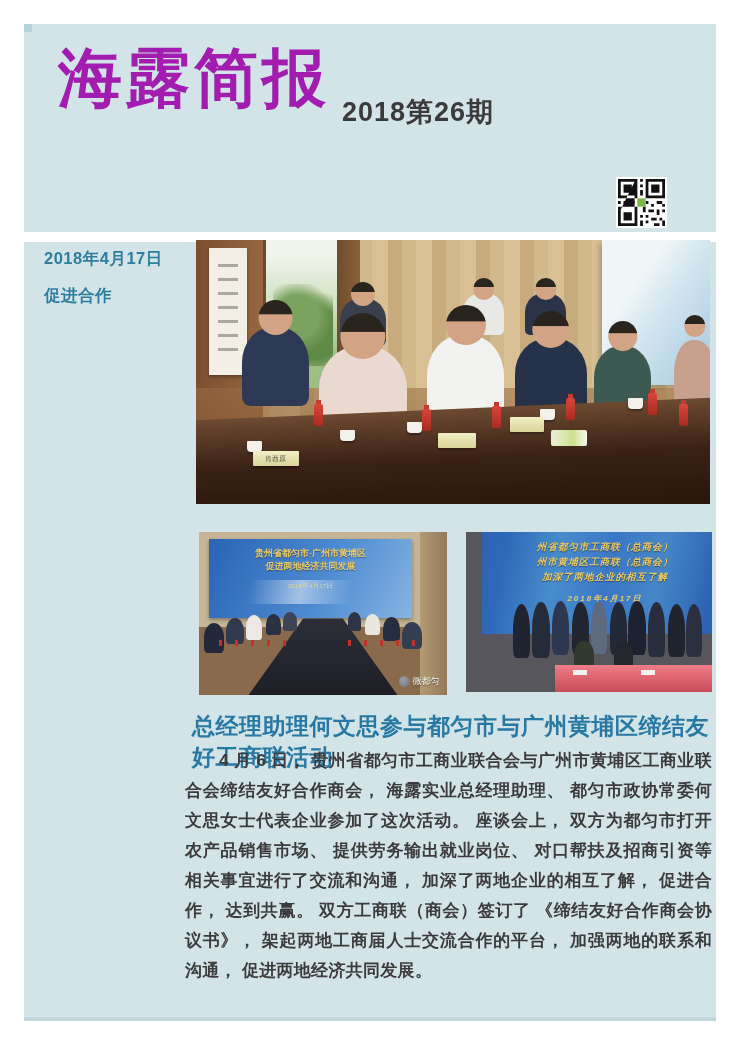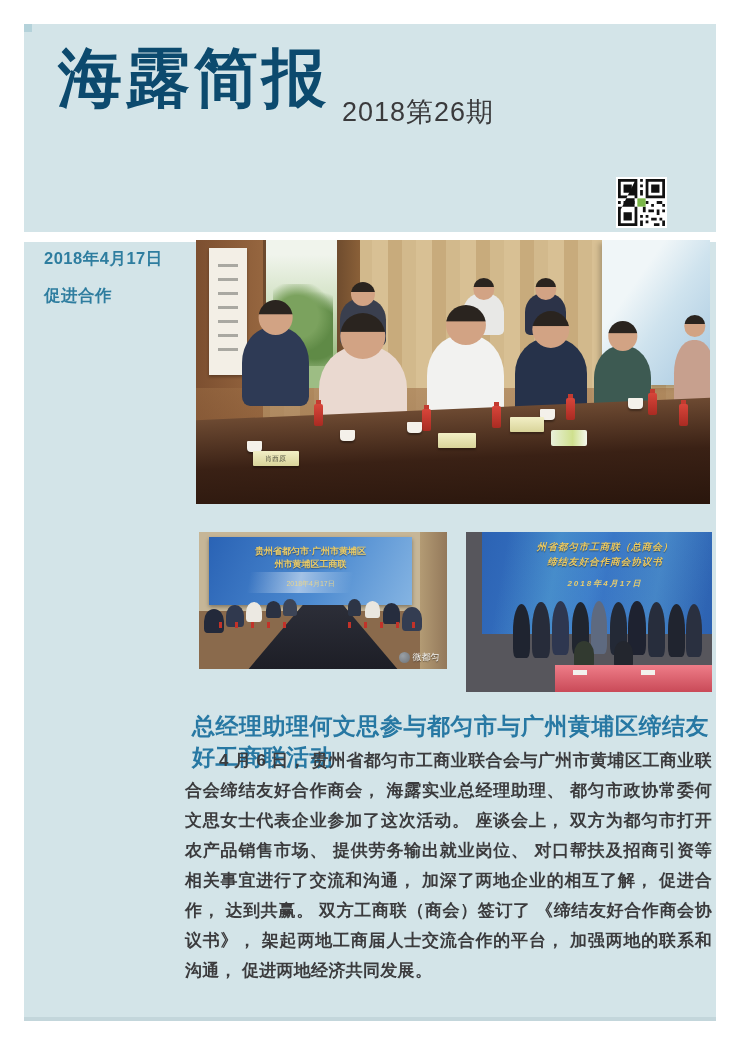--- a/index.html
+++ b/index.html
@@ -4,22 +4,22 @@
 <style>
   html,body{margin:0;padding:0;background:#fff;}
   .page{position:relative;width:740px;height:1047px;background:#ffffff;overflow:hidden;
         font-family:"Liberation Sans","DejaVu Sans",sans-serif;}
   .band{position:absolute;background:#d3e4e8;}
   #header-band{left:24px;top:24px;width:692px;height:208px;}
   #corner-mark{position:absolute;left:24px;top:24px;width:8px;height:8px;background:#b4d2da;}
   #content-band{left:24px;top:242px;width:692px;height:775px;border-bottom:4px solid #c3d6db;}
 
   #masthead-title{position:absolute;left:58px;top:46px;font-size:64px;font-weight:900;
-        color:#0c4a6e;letter-spacing:4px;line-height:1;}
-  #masthead-issue{position:absolute;left:342px;top:94px;font-size:27px;font-weight:400;
+        color:#a21caf;letter-spacing:4px;line-height:1;}
+  #masthead-issue{position:absolute;left:342px;top:94px;font-size:27px;font-weight:700;
         color:#3a3a3c;letter-spacing:1px;}
 
   #qr-code{position:absolute;left:616px;top:177px;width:51px;height:51px;background:#fff;padding:2px;box-sizing:border-box;}
   #qr-code svg{display:block;width:100%;height:100%;}
 
   .side-text{position:absolute;font-size:16.5px;font-weight:700;color:#2e7d9f;letter-spacing:.5px;}
   #side-date{left:44px;top:248px;}
   #side-dept{left:44px;top:285px;}
 
   
@@ -48,21 +48,21 @@
      width:52%;aspect-ratio:1/1;border-radius:50%;
      background:linear-gradient(#2a241f 40%,#d2a384 42%);}
 
   .bottle{position:absolute;width:9px;height:22px;background:linear-gradient(#d8453a,#a92b22);border-radius:2px;}
   .bottle::before{content:"";position:absolute;top:-4px;left:2px;width:5px;height:4px;background:#c43b30;}
   .cup{position:absolute;width:15px;height:11px;background:#f4f1ea;border-radius:1px 1px 4px 4px;box-shadow:0 2px 2px rgba(0,0,0,.35);}
   .placard{position:absolute;background:linear-gradient(#f2efc6,#d9d49a);border-radius:1px;
      color:#5a5a46;font-size:7px;text-align:center;line-height:15px;height:15px;box-shadow:0 2px 2px rgba(0,0,0,.3);}
   .tissue{position:absolute;width:36px;height:16px;background:linear-gradient(90deg,#e9f0da,#cfe08e 60%,#f5f8ee);border-radius:2px;}
 
-  #photo-left{left:199px;top:532px;width:248px;height:137px;background:linear-gradient(#c6b697 0 58%,#8a6a4c 58% 100%);}
+  #photo-left{left:199px;top:532px;width:248px;height:163px;background:linear-gradient(#c6b697 0 58%,#8a6a4c 58% 100%);font-family:Liberation Serif, serif;}
   #photo-left .pl-col{position:absolute;right:0;top:0;width:11%;height:100%;background:linear-gradient(90deg,#b39b74,#93785a);}
   .pl-screen{position:absolute;left:4%;top:4%;width:82%;height:49%;
      background:linear-gradient(115deg,#2a63b5,#4c8ad0 55%,#85b4e2);box-shadow:0 2px 4px rgba(0,0,0,.35);}
   .pl-screen::before{content:"";position:absolute;left:0;bottom:18%;width:100%;height:30%;
      background:linear-gradient(100deg,transparent 20%,rgba(255,255,255,.5) 45%,transparent 70%);}
   .pl-screen-text{position:relative;color:#eccc66;font-weight:700;text-align:center;
      font-size:9px;line-height:13px;padding-top:8px;text-shadow:0 1px 1px rgba(0,0,0,.4);}
   .pl-screen-date{position:relative;color:#e6d490;font-size:7px;text-align:center;margin-top:8px;}
   .pl-table{position:absolute;left:0;top:53%;width:100%;height:47%;
      background:linear-gradient(#2c2e38,#1d1e26);clip-path:polygon(42% 0,58% 0,80% 100%,20% 100%);}
@@ -154,21 +154,21 @@
     <span class="placard" style="left:11%;top:80%;width:46px;">肖西原</span>
     <span class="placard" style="left:47%;top:73%;width:38px;"></span>
     <span class="placard" style="left:61%;top:67%;width:34px;"></span>
   </div>
 
   <div class="photo" id="photo-left">
     <div class="pl-col"></div>
     <div class="pl-screen">
       <div class="pl-screen-text">
         <div>贵州省都匀市·广州市黄埔区</div>
-        <div>州市黄埔区工商联</div>
+        <div>促进两地经济共同发展</div>
       </div>
       <div class="pl-screen-date">2018年4月17日</div>
     </div>
     <div class="pl-table"></div>
 
     <span class="mfig" style="left:2%;top:56%;width:8%;height:18%;background:#23293a;"></span>
     <span class="mfig" style="left:11%;top:53%;width:7%;height:16%;background:#30394e;"></span>
     <span class="mfig" style="left:19%;top:51%;width:6.5%;height:15%;background:#ece9e2;"></span>
     <span class="mfig" style="left:27%;top:50%;width:6%;height:13%;background:#2a3142;"></span>
     <span class="mfig" style="left:34%;top:49%;width:5.5%;height:12%;background:#3c4456;"></span>
@@ -179,21 +179,22 @@
 
     <span class="pl-bottles" style="left:8%;top:66%;width:32%;"></span>
     <span class="pl-bottles" style="left:60%;top:66%;width:32%;"></span>
 
     <div class="pl-watermark">微都匀</div>
   </div>
 
   <div class="photo" id="photo-right">
     <div class="pr-screen">
       <div class="pr-line" style="padding-top:7px;">州省都匀市工商联（总商会）</div>
-      <div class="pr-line">缔结友好合作商会协议书</div>
+      <div class="pr-line">州市黄埔区工商联（总商会）</div>
+      <div class="pr-line">加深了两地企业的相互了解</div>
       <div class="pr-date">2018年4月17日</div>
     </div>
 
     <span class="mfig" style="left:19%;top:45%;width:7%;height:34%;background:#1f2430;"></span>
     <span class="mfig" style="left:27%;top:44%;width:7%;height:35%;background:#272c3a;"></span>
     <span class="mfig" style="left:35%;top:43%;width:7%;height:34%;background:#2e3750;"></span>
     <span class="mfig" style="left:43%;top:44%;width:7%;height:33%;background:#20252f;"></span>
     <span class="mfig" style="left:51%;top:43%;width:6.5%;height:33%;background:#5e6a80;"></span>
     <span class="mfig" style="left:58.5%;top:44%;width:7%;height:33%;background:#232936;"></span>
     <span class="mfig" style="left:66%;top:43%;width:7%;height:34%;background:#1e2230;"></span>

